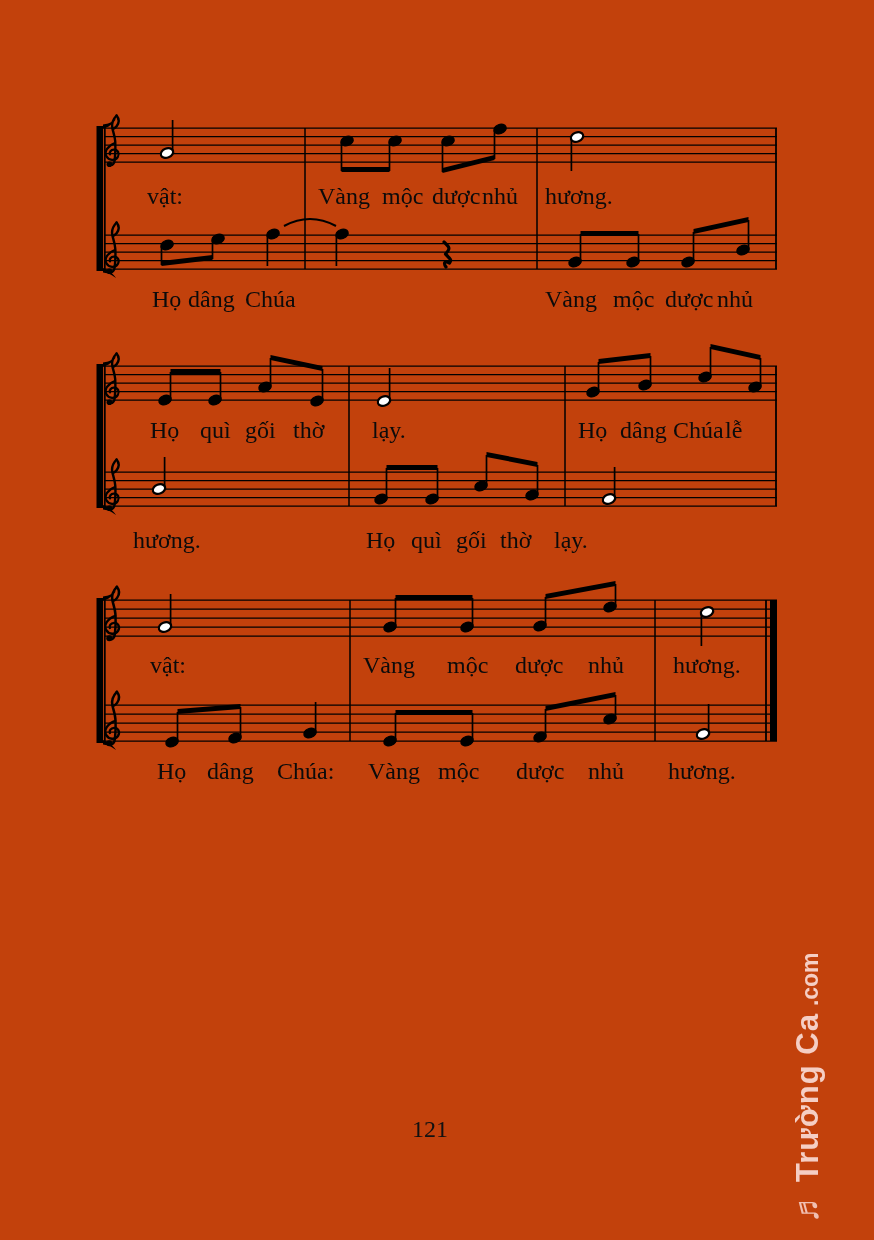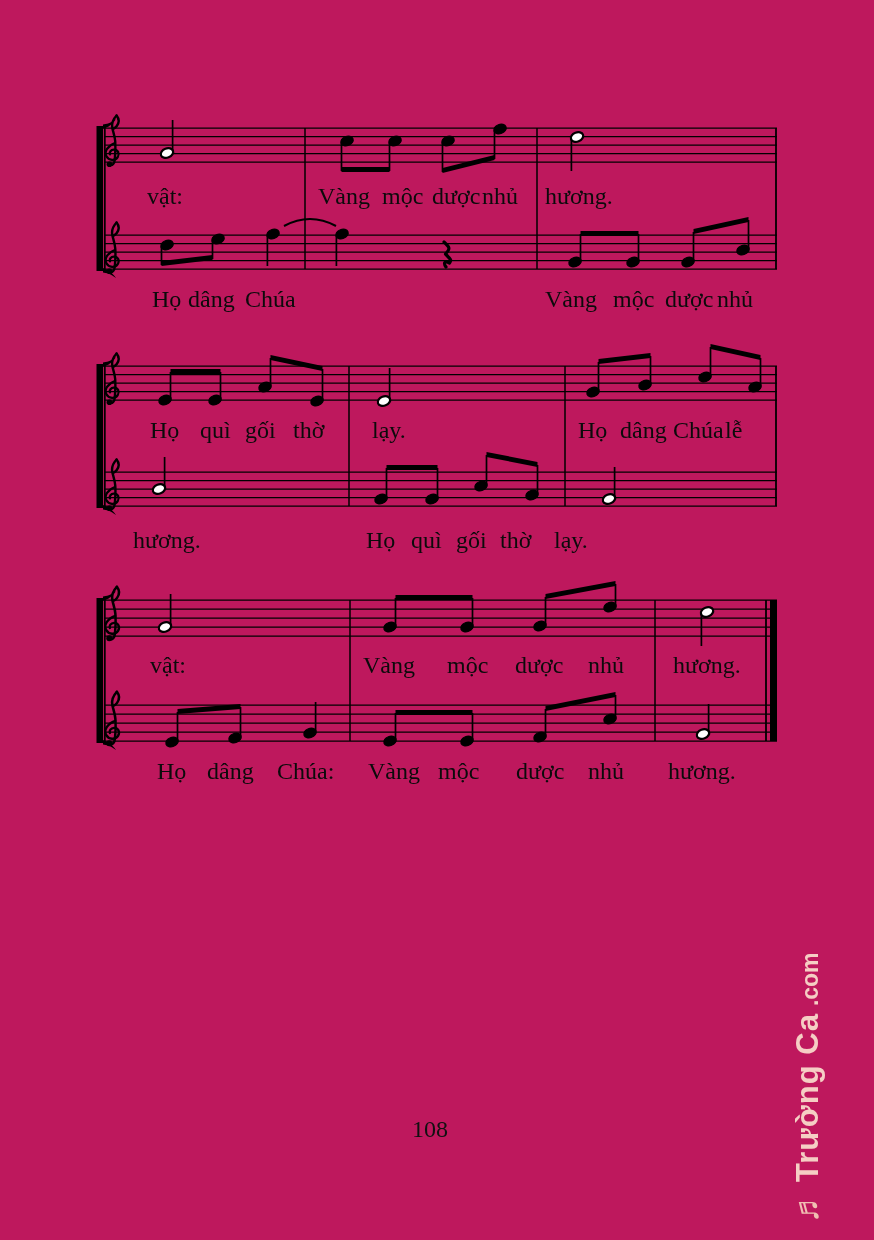--- a/index.html
+++ b/index.html
@@ -1,16 +1,16 @@
 <!DOCTYPE html>
 <html><head>
 <meta charset="utf-8">
 <style>
   html,body{margin:0;padding:0;background:#e8e8e8;}
-  .page{position:relative;width:874px;height:1240px;background:#be185d;overflow:hidden;
+  .page{position:relative;width:874px;height:1240px;background:#c2410c;overflow:hidden;
         font-family:"Liberation Serif","DejaVu Serif",serif;}
   #notation-svg{position:absolute;left:0;top:0;}
   #notation-svg text.lyric{font-family:"Liberation Serif","DejaVu Serif",serif;font-size:24px;fill:#0b0b0b;}
   .page-number{position:absolute;left:398px;top:1116px;width:64px;text-align:center;
                font-size:24px;color:#111;}
   .watermark{position:absolute;left:824px;top:933px;width:44px;height:290px;}
   .watermark-inner{position:absolute;left:2px;bottom:0;transform-origin:left bottom;
                    transform:rotate(-90deg);white-space:nowrap;display:flex;align-items:baseline;gap:7px;
                    font-family:"Liberation Sans","DejaVu Sans",sans-serif;}
   .wm-icon{font-size:34px;}
@@ -257,21 +257,21 @@
         <text x="207" y="779" class="lyric">dâng</text>
         <text x="277" y="779" class="lyric">Chúa:</text>
         <text x="368" y="779" class="lyric">Vàng</text>
         <text x="438" y="779" class="lyric">mộc</text>
         <text x="516" y="779" class="lyric">dược</text>
         <text x="588" y="779" class="lyric">nhủ</text>
         <text x="668" y="779" class="lyric">hương.</text>
       </g>
     </svg>
 
-  <div class="page-number">108</div>
+  <div class="page-number">121</div>
 
   <div class="watermark">
     <div class="watermark-inner">
       <span class="wm-icon" style="color: rgb(240, 191, 178);">♬</span>
       <span class="wm-main" style="color: rgb(245, 206, 196);">Trường Ca</span>
       <span class="wm-suffix" style="color: rgb(245, 206, 196);">.com</span>
     </div>
   </div>
 </div>
 

